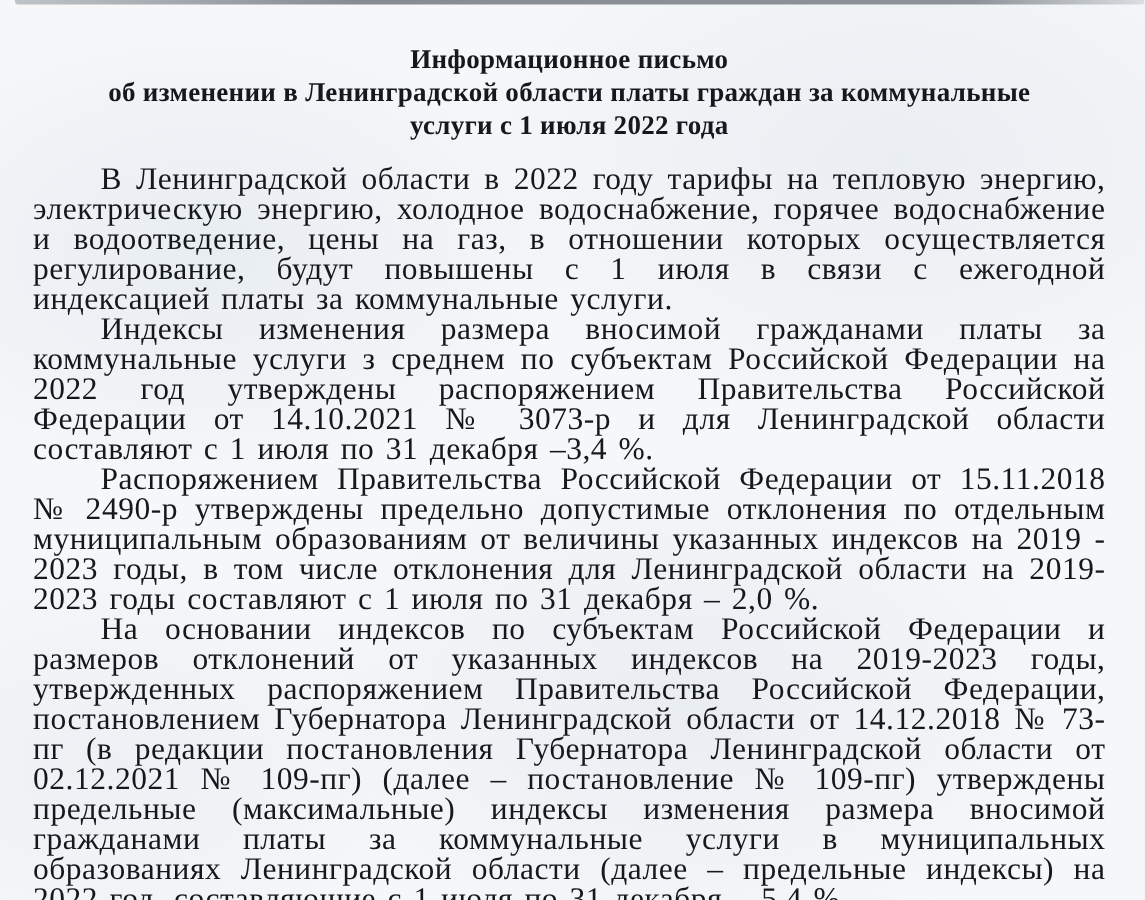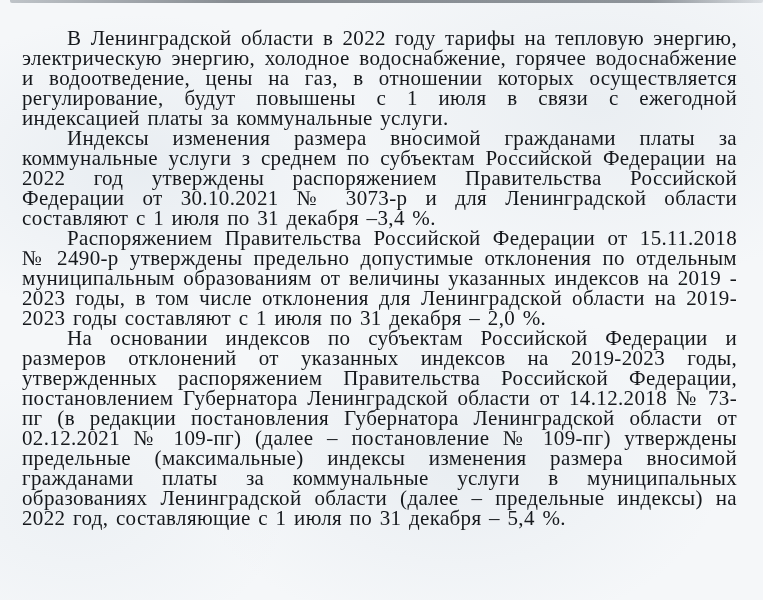--- a/index.html
+++ b/index.html
@@ -63,20 +63,23 @@
     letter-spacing: 0.35px;
     word-spacing: 2px;
   }
 </style>
 </head>
 <body>
 
 <div class="page">
   <div class="scan-edge-top"></div>
   <div class="content">
+    <h1 class="doc-title">Информационное письмо
+об изменении в Ленинградской области платы граждан за коммунальные
+услуги с 1 июля 2022 года</h1>
     <div class="doc-body">
       <p>В Ленинградской области в 2022 году тарифы на тепловую энергию, электрическую энергию, холодное водоснабжение, горячее водоснабжение и водоотведение, цены на газ, в отношении которых осуществляется регулирование, будут повышены с 1 июля в связи с ежегодной индексацией платы за коммунальные услуги.</p>
-      <p>Индексы изменения размера вносимой гражданами платы за коммунальные услуги з среднем по субъектам Российской Федерации на 2022 год утверждены распоряжением Правительства Российской Федерации от 30.10.2021 № 3073-р и для Ленинградской области составляют с 1 июля по 31 декабря –3,4 %.</p>
+      <p>Индексы изменения размера вносимой гражданами платы за коммунальные услуги з среднем по субъектам Российской Федерации на 2022 год утверждены распоряжением Правительства Российской Федерации от 14.10.2021 № 3073-р и для Ленинградской области составляют с 1 июля по 31 декабря –3,4 %.</p>
       <p>Распоряжением Правительства Российской Федерации от 15.11.2018 № 2490-р утверждены предельно допустимые отклонения по отдельным муниципальным образованиям от величины указанных индексов на 2019 - 2023 годы, в том числе отклонения для Ленинградской области на 2019-2023 годы составляют с 1 июля по 31 декабря – 2,0 %.</p>
       <p>На основании индексов по субъектам Российской Федерации и размеров отклонений от указанных индексов на 2019-2023 годы, утвержденных распоряжением Правительства Российской Федерации, постановлением Губернатора Ленинградской области от 14.12.2018 № 73-пг (в редакции постановления Губернатора Ленинградской области от 02.12.2021 № 109-пг) (далее – постановление № 109-пг) утверждены предельные (максимальные) индексы изменения размера вносимой гражданами платы за коммунальные услуги в муниципальных образованиях Ленинградской области (далее – предельные индексы) на 2022 год, составляющие с 1 июля по 31 декабря – 5,4 %.</p>
     </div>
   </div>
 </div>
 
 </body></html>

